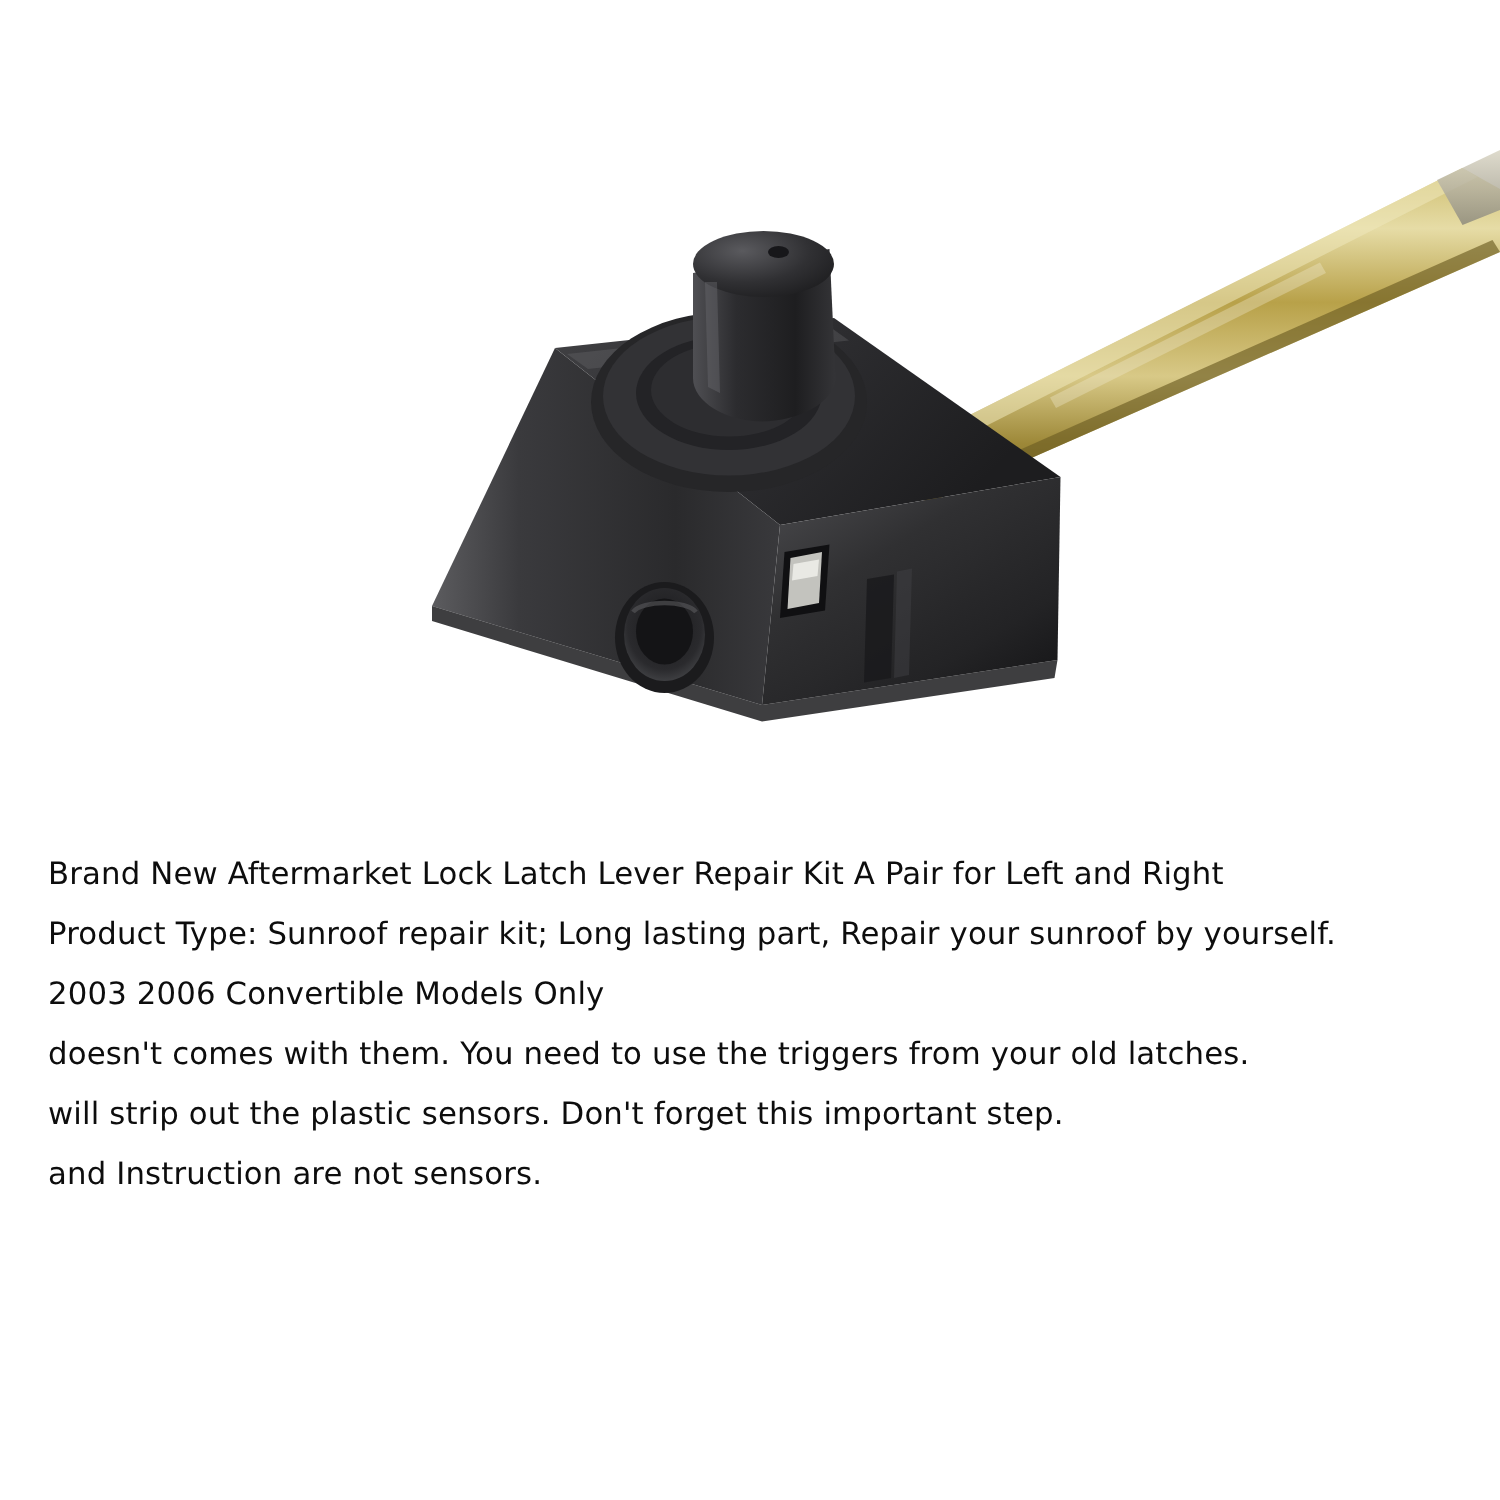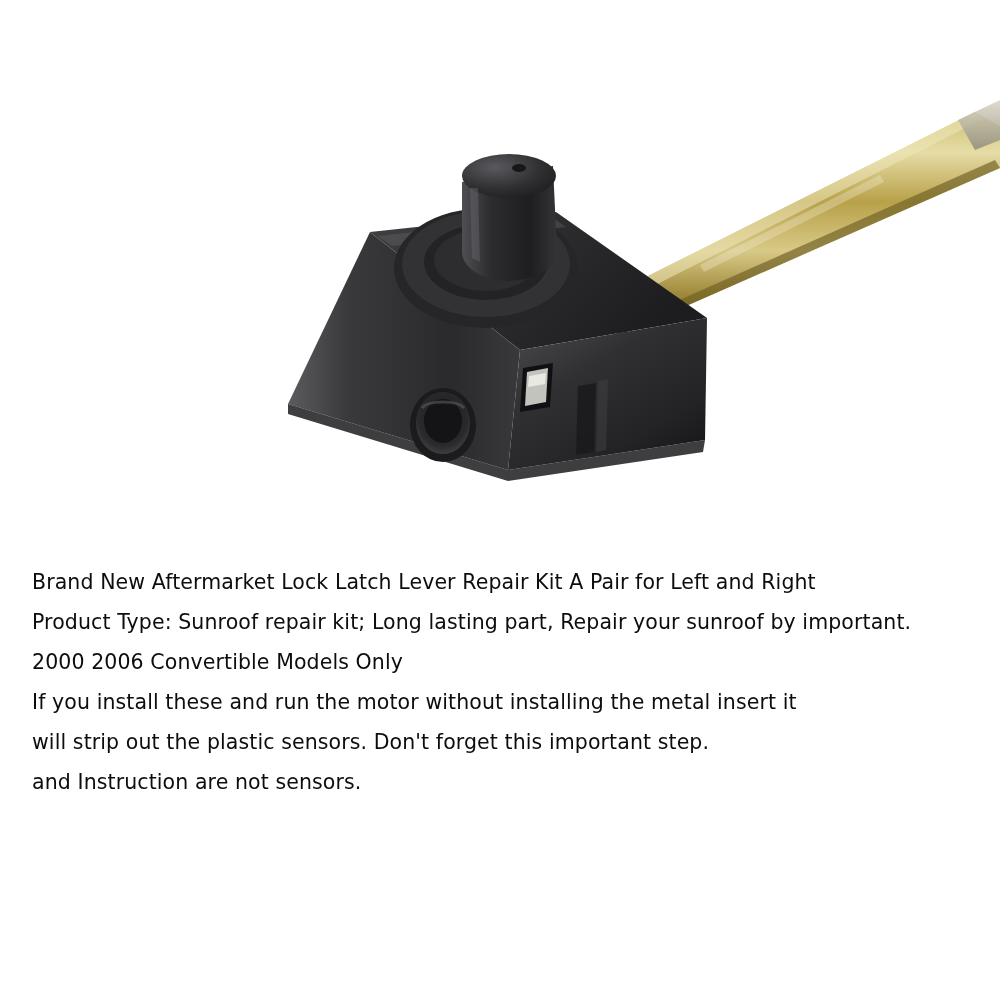--- a/index.html
+++ b/index.html
@@ -155,20 +155,20 @@
 
       <g>
         <path d="M578 386 L596 383 L594 452 L576 455 Z" fill="#1a1a1c" opacity="0.85"></path>
         <path d="M598 381 L608 379 L606 450 L596 452 Z" fill="#404044" opacity="0.5"></path>
       </g>
     </svg>
   </div>
 
   <div class="description">
     <div class="desc-line">Brand New Aftermarket Lock Latch Lever Repair Kit A Pair for Left and Right</div>
-    <div class="desc-line">Product Type: Sunroof repair kit; Long lasting part, Repair your sunroof by important.</div>
-    <div class="desc-line">2000 2006 Convertible Models Only</div>
-    <div class="desc-line">If you install these and run the motor without installing the metal insert it</div>
+    <div class="desc-line">Product Type: Sunroof repair kit; Long lasting part, Repair your sunroof by yourself.</div>
+    <div class="desc-line">2003 2006 Convertible Models Only</div>
+    <div class="desc-line">doesn't comes with them. You need to use the triggers from your old latches.</div>
     <div class="desc-line">will strip out the plastic sensors. Don't forget this important step.</div>
     <div class="desc-line">and Instruction are not sensors.</div>
   </div>
 
 </div>
 
 </body></html>

